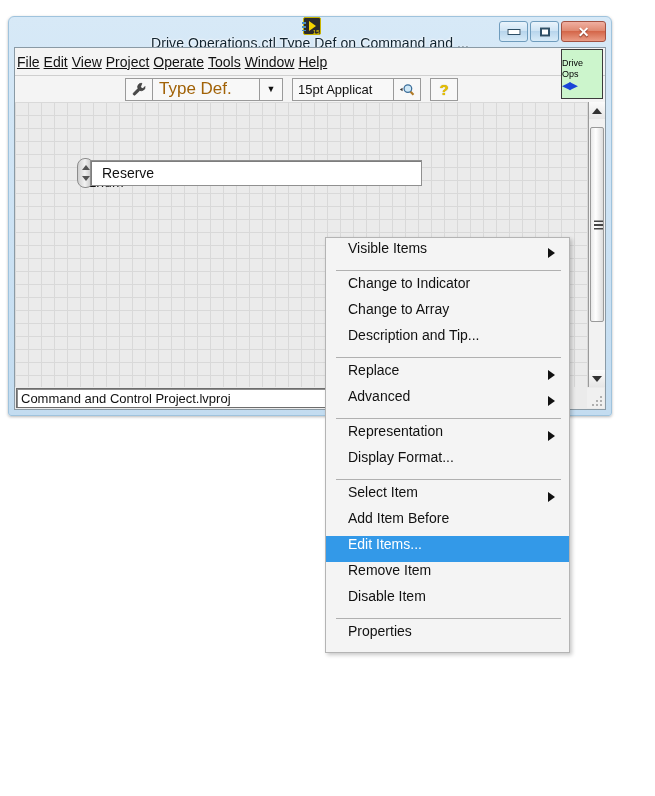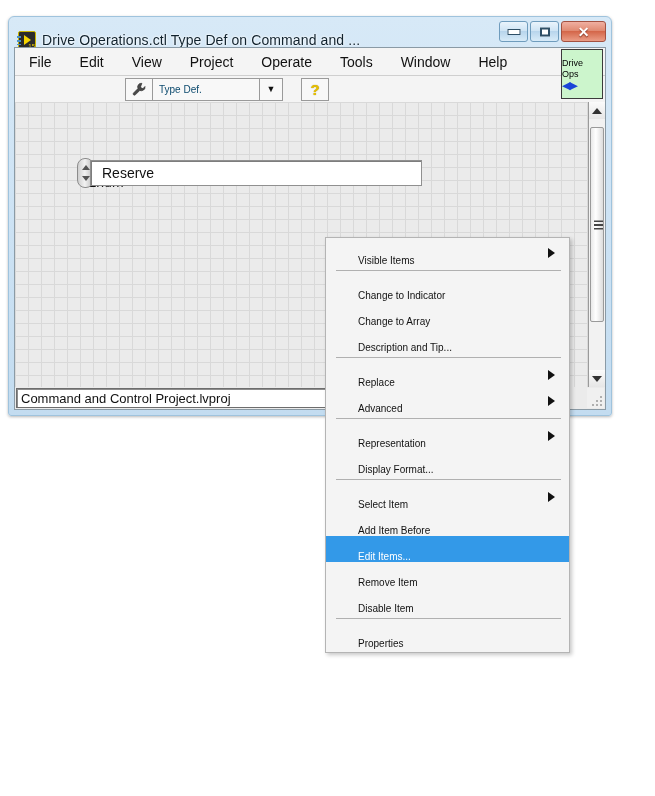--- a/index.html
+++ b/index.html
@@ -16,21 +16,21 @@
     position: absolute; left: 8px; top: 16px;
     width: 604px; height: 400px;
     background: linear-gradient(to bottom,#d7e9f7 0%,#cfe4f5 40%,#c3dcf0 100%);
     border: 1px solid #9fc3dd;
     border-radius: 6px 6px 3px 3px;
     box-shadow: 0 1px 3px rgba(0,0,0,.28);
     box-sizing: border-box;
   }
   #titlebar {
     position: absolute; left: 0; top: 0; right: 0; height: 46px;
-    display: flex; align-items: center;
+    display: flex; align-items: center; flex-direction: column;
   }
   #title-icon {
     width: 18px; height: 18px; margin-left: 9px; margin-right: 6px;
     border: 1px solid #c9b400; background: #2b2b2b;
     border-radius: 2px; position: relative; flex: 0 0 auto;
     box-sizing: border-box;
   }
   #title-icon .tri {
     position: absolute; left: 5px; top: 3px;
     width: 0; height: 0;
@@ -72,21 +72,21 @@
   #client {
     position: absolute; left: 5px; top: 30px; right: 5px; bottom: 5px;
     background: #f0f0f0; border: 1px solid #8a9aa5; box-sizing: border-box;
   }
   #menubar {
     height: 27px; display: flex; align-items: center;
     background: #f4f4f4; border-bottom: 1px solid #cfcfcf;
     position: relative;
   }
   .menu-item {
-    font-size: 14px; color: #111; padding: 2px 14px; white-space: nowrap;
+    font-size: 14px; color: #111; padding: 2px 2px; white-space: nowrap; text-decoration: underline;
   }
   #drive-ops {
     position: absolute; right: 2px; top: 1px;
     width: 42px; height: 50px; background: #ccf5cc;
     border: 1px solid #3b3b3b;
     display: flex; flex-direction: column; align-items: flex-start; justify-content: center;
     font-size: 9px; color: #000; line-height: 11px; z-index: 4;
     box-sizing: border-box;
   }
   #drive-ops .lr { color: #1a45d8; font-size: 11px; line-height: 9px; margin-top: 1px; letter-spacing: -1px; }
@@ -99,21 +99,21 @@
   .tb-group {
     display: flex; align-items: center; height: 23px;
     border: 1px solid #9a9a9a; background: #f8f8f8; box-sizing: border-box;
   }
   .tb-btn {
     width: 26px; height: 21px; display: flex; align-items: center; justify-content: center;
     border-right: 1px solid #9a9a9a; font-size: 13px;
   }
   .tb-combo {
     width: 106px; height: 21px; display: flex; align-items: center;
-    font-size: 10px; color: #0c4a6e; padding-left: 6px; box-sizing: border-box;
+    font-size: 17px; color: #a16207; padding-left: 6px; box-sizing: border-box;
   }
   .tb-arrow { width: 22px; height: 21px; display: flex; align-items: center; justify-content: center;
     border-left: 1px solid #9a9a9a; font-size: 9px; color: #111; }
   .tb-font { width: 100px; height: 21px; display: flex; align-items: center;
     font-size: 13px; color: #111; padding-left: 5px; box-sizing: border-box;
     overflow: hidden; white-space: nowrap; }
   .tb-sep { width: 9px; }
 
   
   #panel {
@@ -196,22 +196,22 @@
   #ctxmenu {
     position: absolute; left: 325px; top: 237px;
     width: 245px;
     background: #f4f4f4;
     border: 1px solid #b4b4b4;
     box-shadow: 2px 2px 4px rgba(0,0,0,.22);
     padding: 2px 0 3px 0;
     z-index: 10; box-sizing: border-box;
   }
   .mi {
-    position: relative; height: 26px; display: flex; align-items: flex-end;
-    padding-left: 32px; font-size: 10px; color: #111; white-space: nowrap;
+    position: relative; height: 26px; display: flex; align-items: flex-start;
+    padding-left: 22px; font-size: 14px; color: #111; white-space: nowrap;
   }
   .mi.sel { background: #3399e8; color: #ffffff; }
   .mi .sub {
     position: absolute; right: 14px; top: 50%; transform: translateY(-50%);
     width: 0; height: 0;
     border-top: 5px solid transparent; border-bottom: 5px solid transparent;
     border-left: 7px solid #111;
   }
   .msep { height: 1px; background: #b0b0b0; margin: 4px 8px 4px 10px; }
 </style>
@@ -267,20 +267,30 @@
             <svg width="15" height="15" viewBox="0 0 16 16" aria-hidden="true">
               <path d="M10.6 1.4a4 4 0 0 0-4.3 5.6L1.6 11.7a1.4 1.4 0 0 0 2 2l4.7-4.7a4 4 0 0 0 5.6-4.3l-2.3 2.3-1.8-.5-.5-1.8z" fill="#4a4a4a" stroke="#2b2b2b" stroke-width=".6"></path>
             </svg>
           </div>
           <div class="tb-combo">Type Def.</div>
           <div class="tb-arrow">▼</div>
         </div>
 
         <div class="tb-sep"></div>
 
+        <div class="tb-group">
+          <div class="tb-font">15pt Applicat</div>
+          <div class="tb-btn" style="border-right:none;border-left:1px solid #9a9a9a;">
+            <svg width="16" height="15" viewBox="0 0 18 16" aria-hidden="true">
+              <path d="M1 8 L4 6 L4 10 Z" fill="#333"></path>
+              <circle cx="10" cy="7" r="4.3" fill="#cfe8f7" stroke="#3a6d99" stroke-width="1.4"></circle>
+              <line x1="13" y1="10.5" x2="16.3" y2="14" stroke="#b07a27" stroke-width="2.4"></line>
+            </svg>
+          </div>
+        </div>
 
         <div class="tb-sep"></div>
 
         <div class="tb-group">
           <div class="tb-btn" style="border-right:none;color:#e8c000;font-weight:bold;font-size:15px;text-shadow:0 0 1px #8a7400;">?</div>
         </div>
       </div>
 
       <div id="panel">
         <div id="panel-inner">

